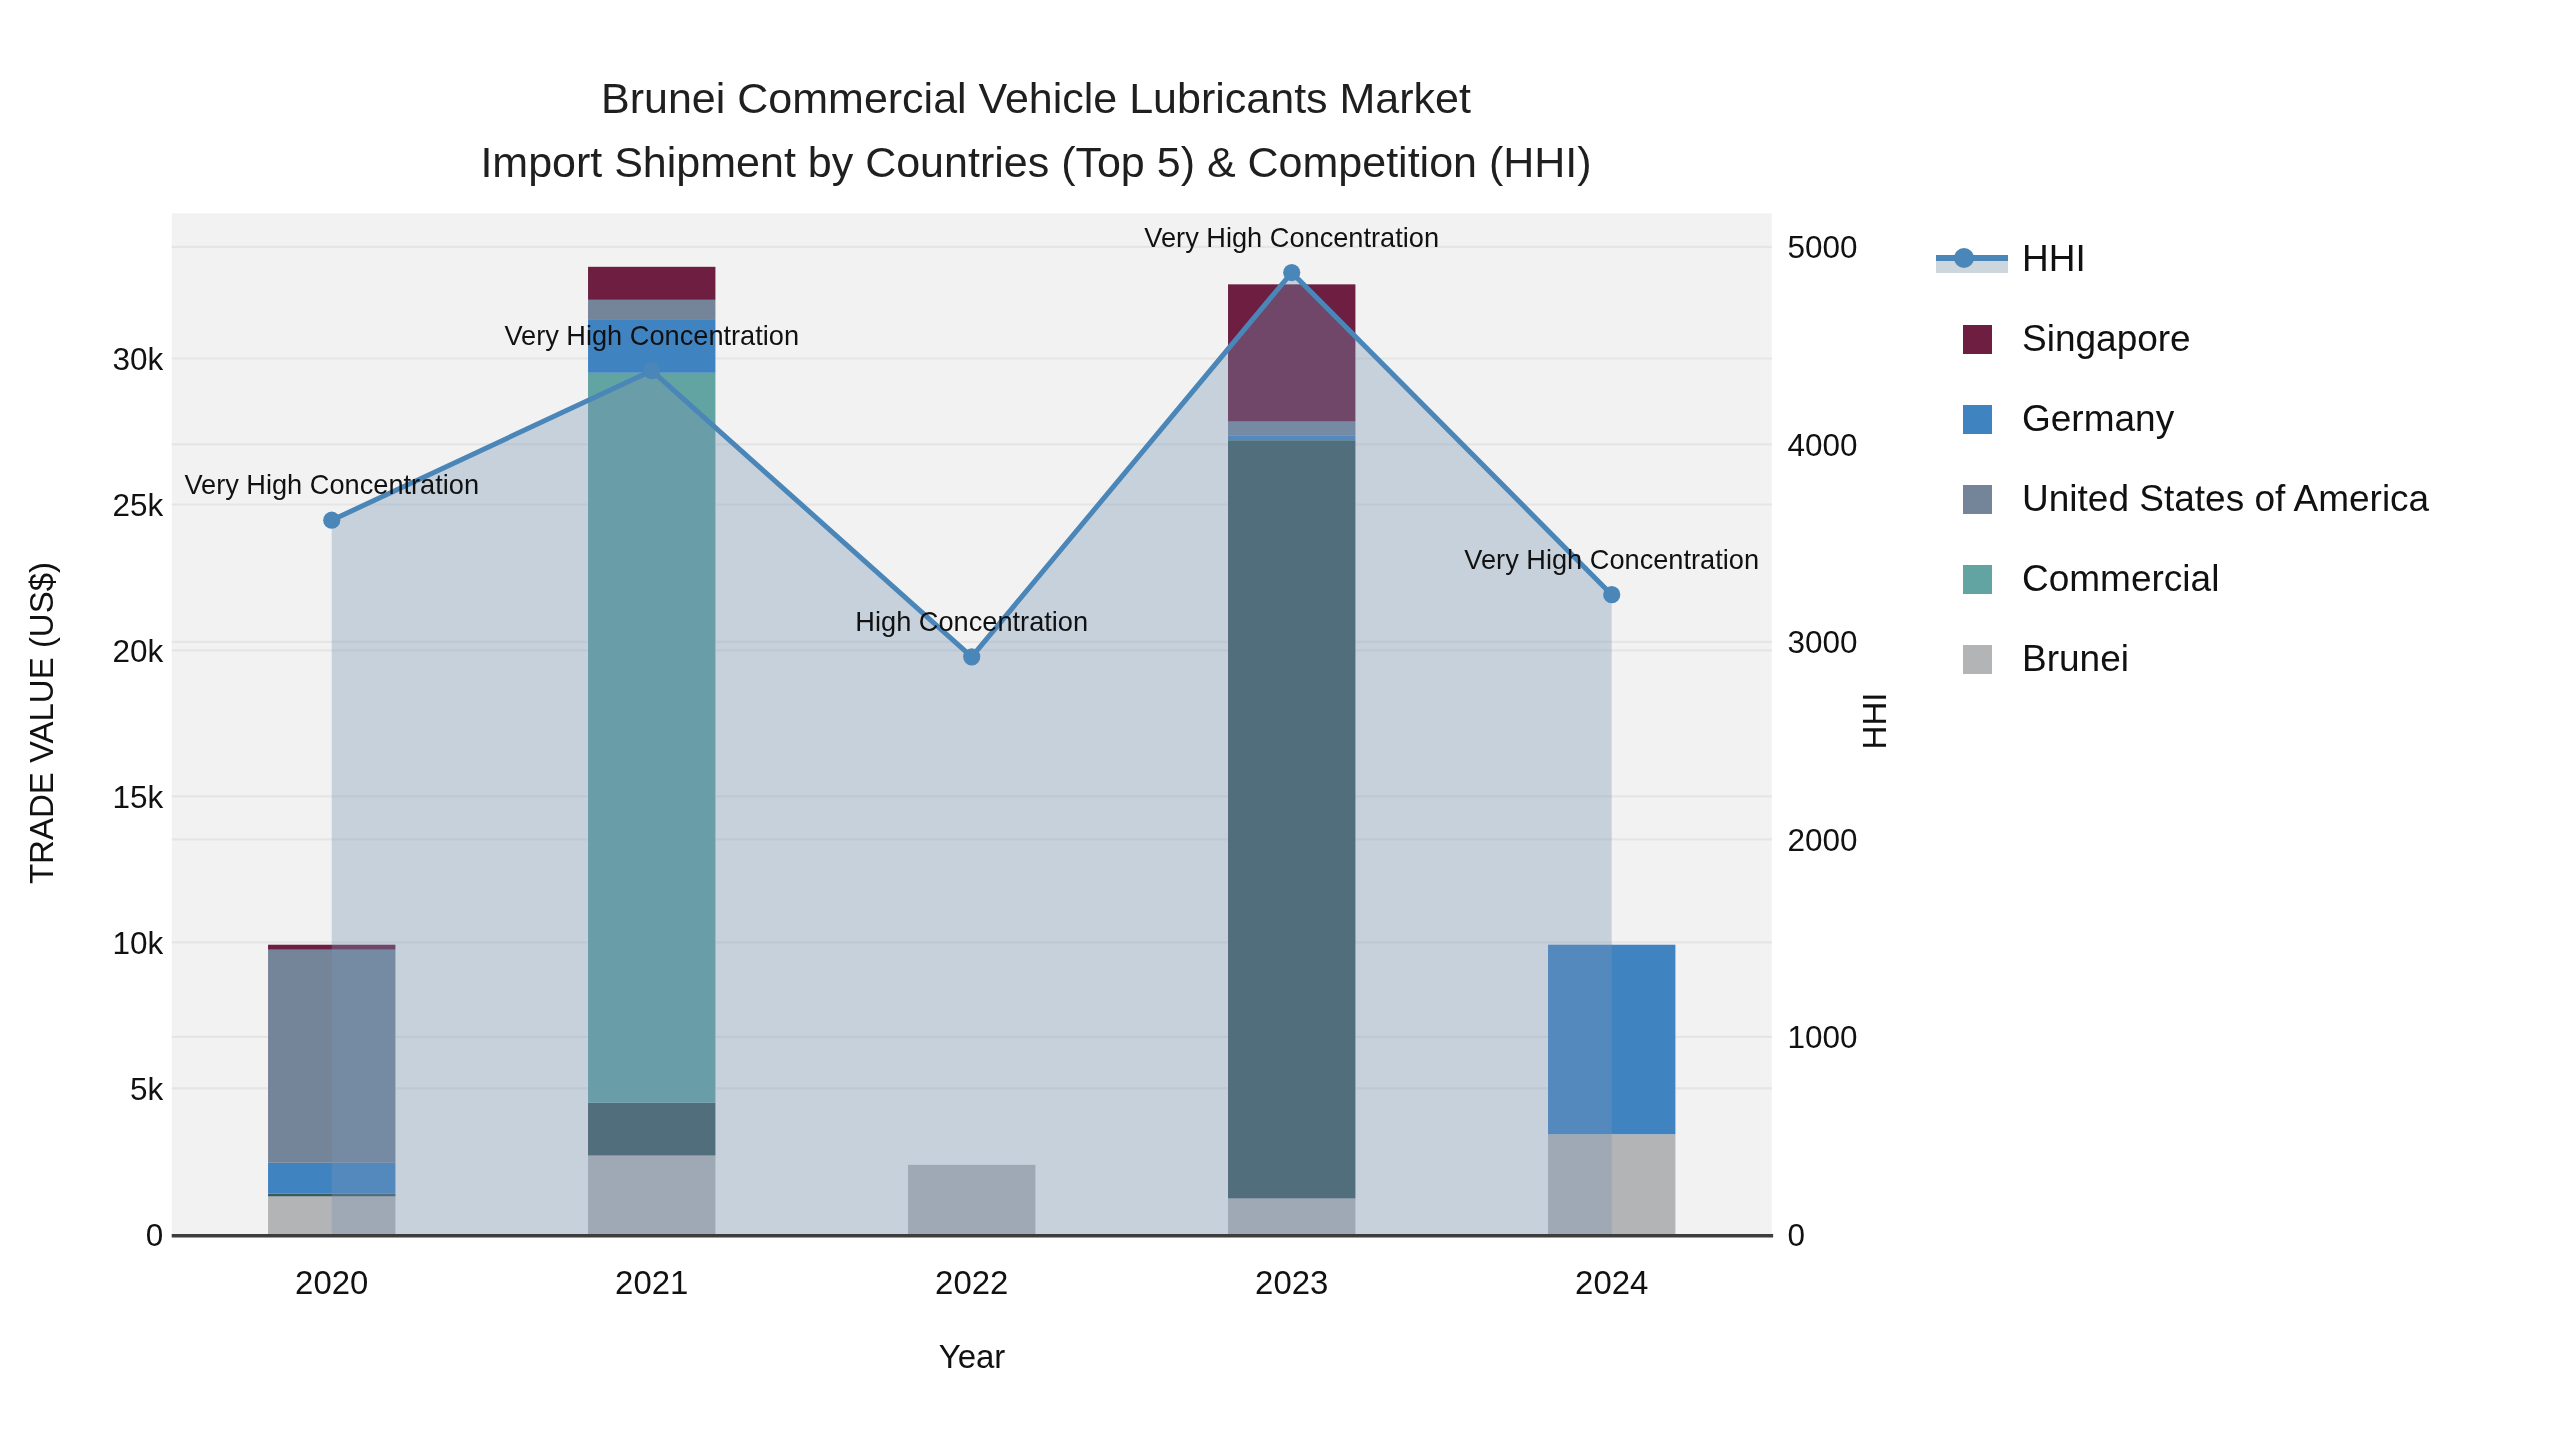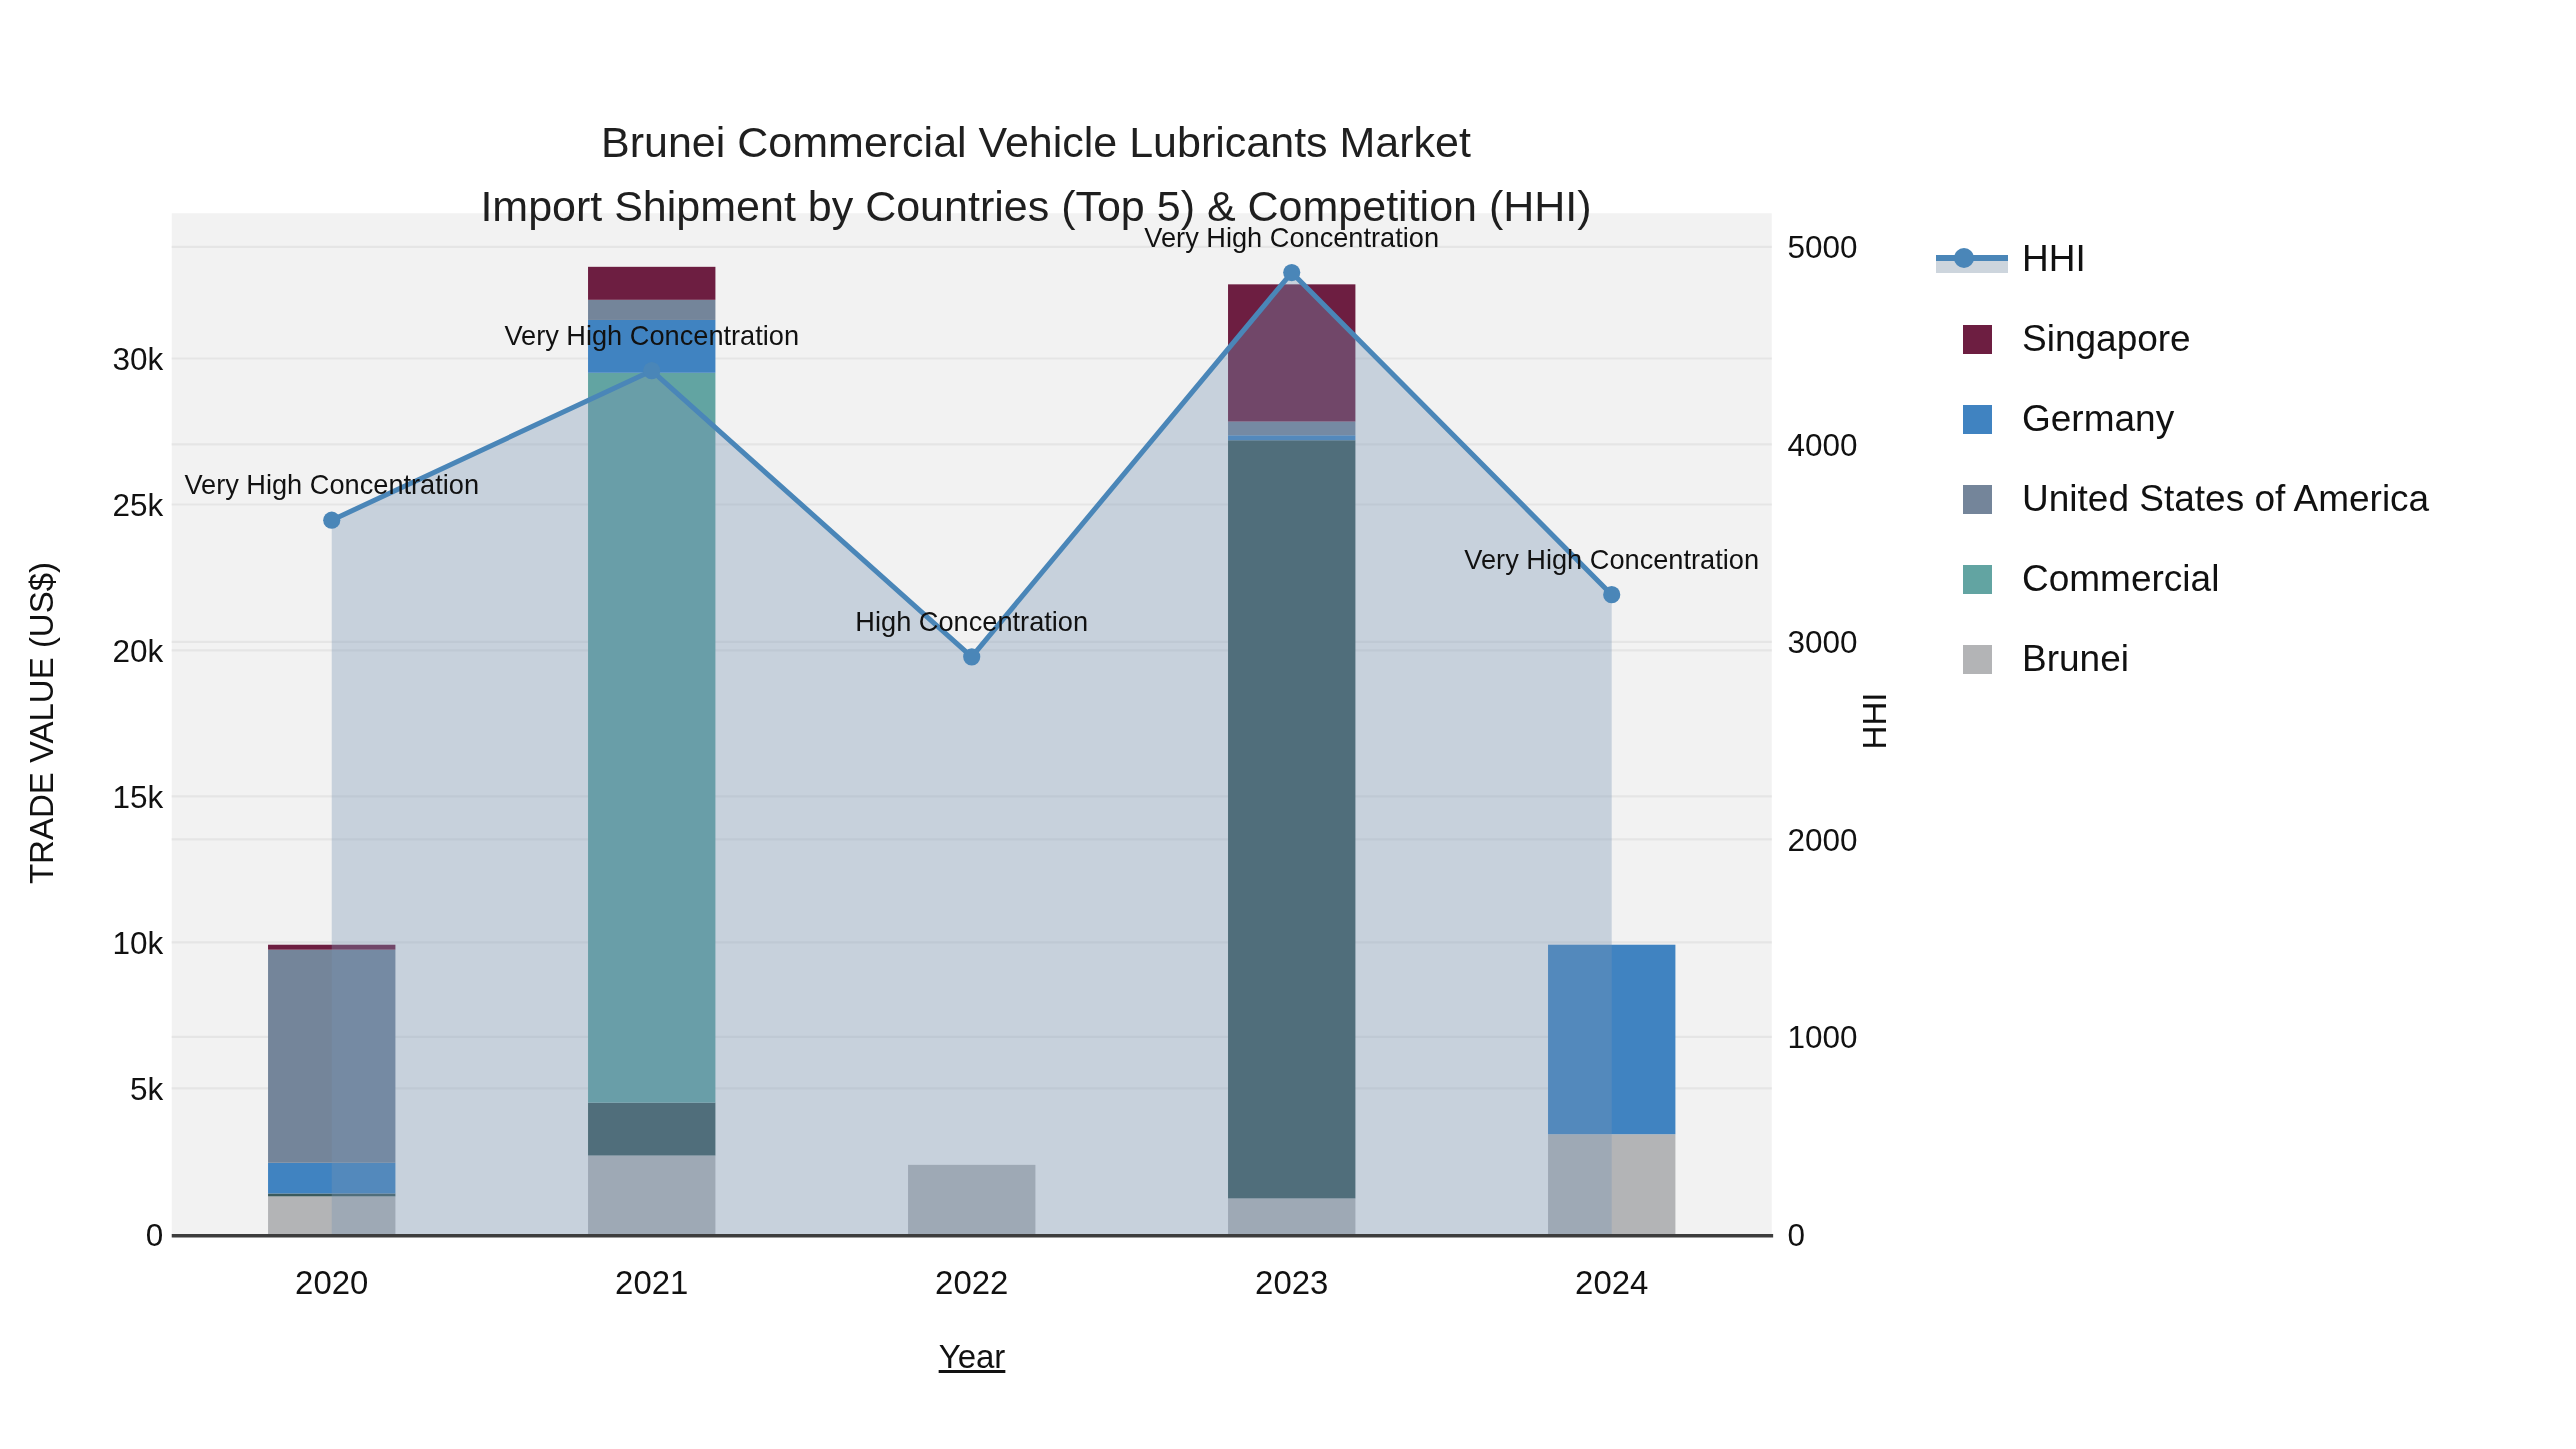--- a/index.html
+++ b/index.html
@@ -1,25 +1,25 @@
 <!DOCTYPE html>
 <html style="font-size:11.4px"><head>
 <meta charset="utf-8">
 <style>
   html,body{margin:0;padding:0;background:#ffffff;}
   body{width:2576px;height:1449px;position:relative;overflow:hidden;
        font-family:"Liberation Sans", sans-serif;color:#111;}
   .fig{position:absolute;inset:0;width:2576px;height:1449px;}
   svg{position:absolute;left:0;top:0;}
   .title-block{position:absolute;left:0;top:66px;width:2072px;text-align:center;
-               font-size:43px;line-height:64px;color:#1f1f1f;margin-top:44px;}
+               font-size:43px;line-height:64px;color:#1f1f1f;}
   .axis-title{position:absolute;font-size:33px;color:#111;white-space:nowrap;}
   .ytitle-left{left:42px;top:723px;transform:translate(-50%,-50%) rotate(-90deg);}
   .ytitle-right{left:1875px;top:721px;transform:translate(-50%,-50%) rotate(-90deg);}
-  .xtitle{left:972px;top:1357px;transform:translate(-50%,-50%);text-decoration:underline;}
+  .xtitle{left:972px;top:1357px;transform:translate(-50%,-50%);}
   .legend{position:absolute;left:1936px;top:219px;display:flex;flex-direction:column;}
   .legend-item{display:flex;align-items:center;height:80px;cursor:pointer;}
   .legend-key{width:86px;display:flex;align-items:center;flex:0 0 86px;}
   .legend-swatch{width:29px;height:29px;margin-left:27px;}
   .legend-label{font-size:37px;color:#111;white-space:nowrap;}
   .hhi-sample{position:relative;width:72px;height:31.5px;margin-left:0;}
   .hhi-sample .band{position:absolute;left:0;top:15px;width:72px;height:14.3px;background:#cdd5dd;}
   .hhi-sample .line{position:absolute;left:0;top:12px;width:72px;height:5.7px;background:#4a86b8;}
   .hhi-sample .dot{position:absolute;left:18px;top:5px;width:20px;height:20px;border-radius:50%;background:#4a86b8;}
 </style>

